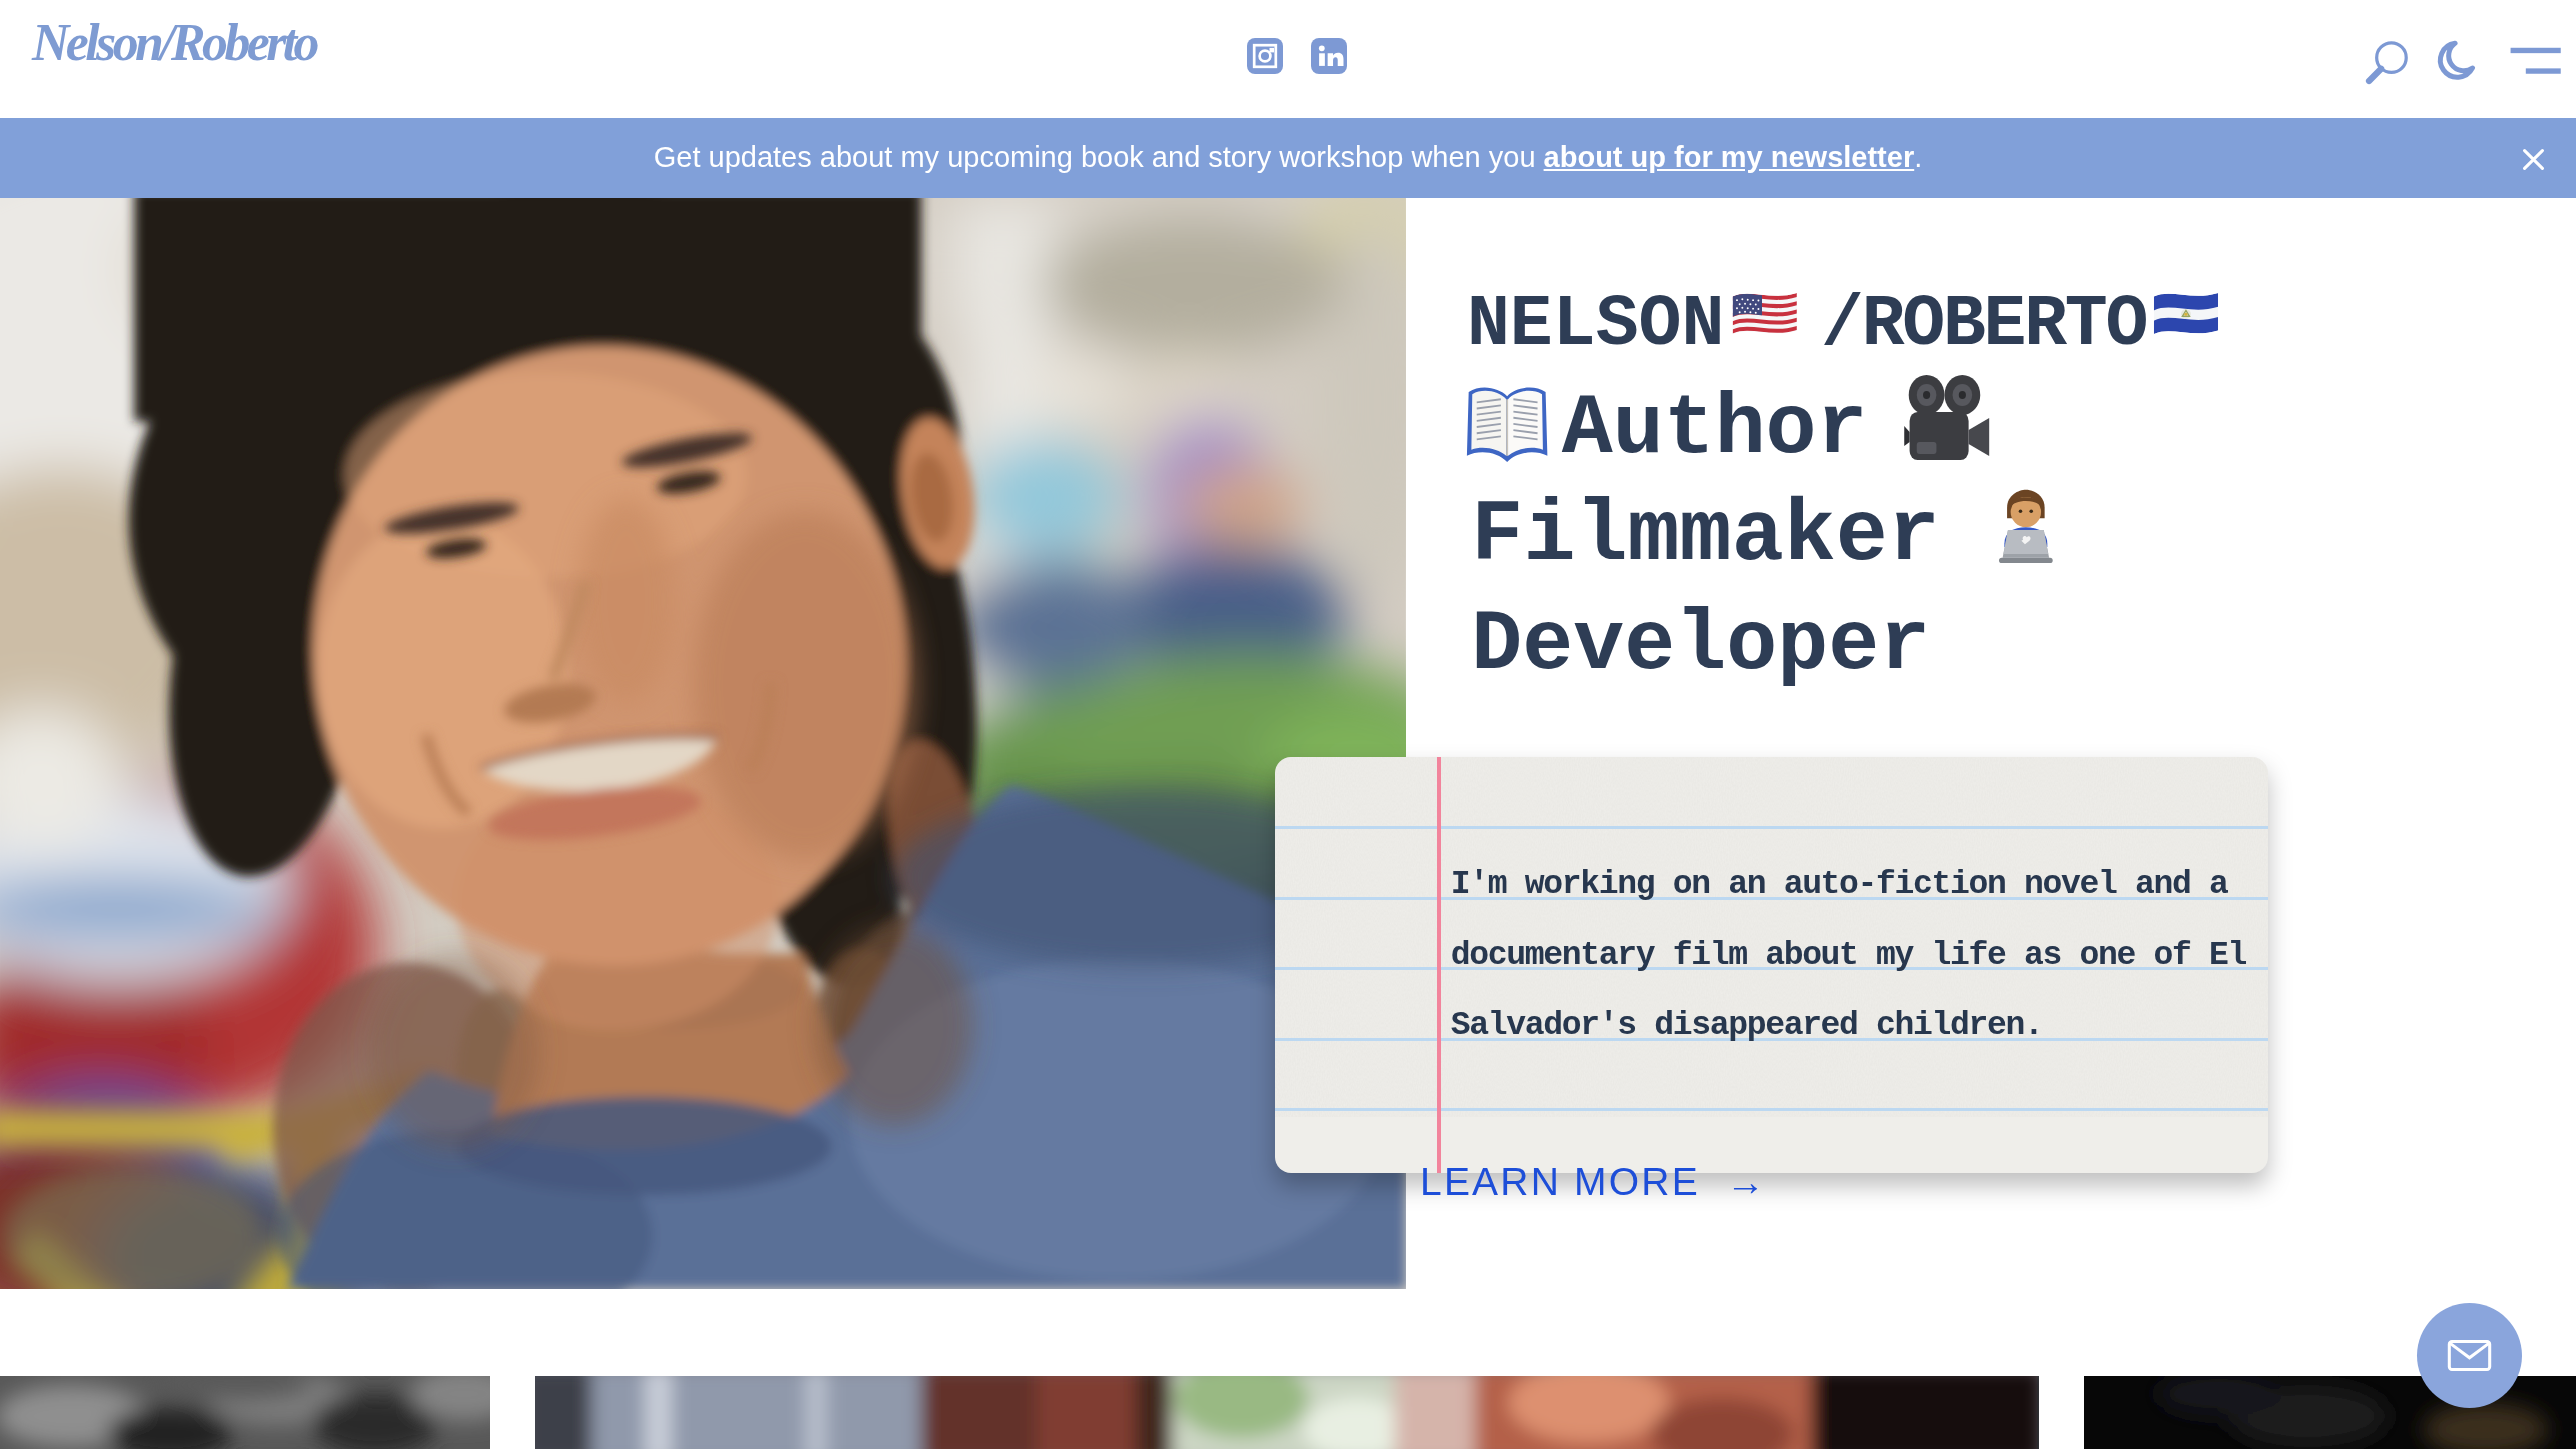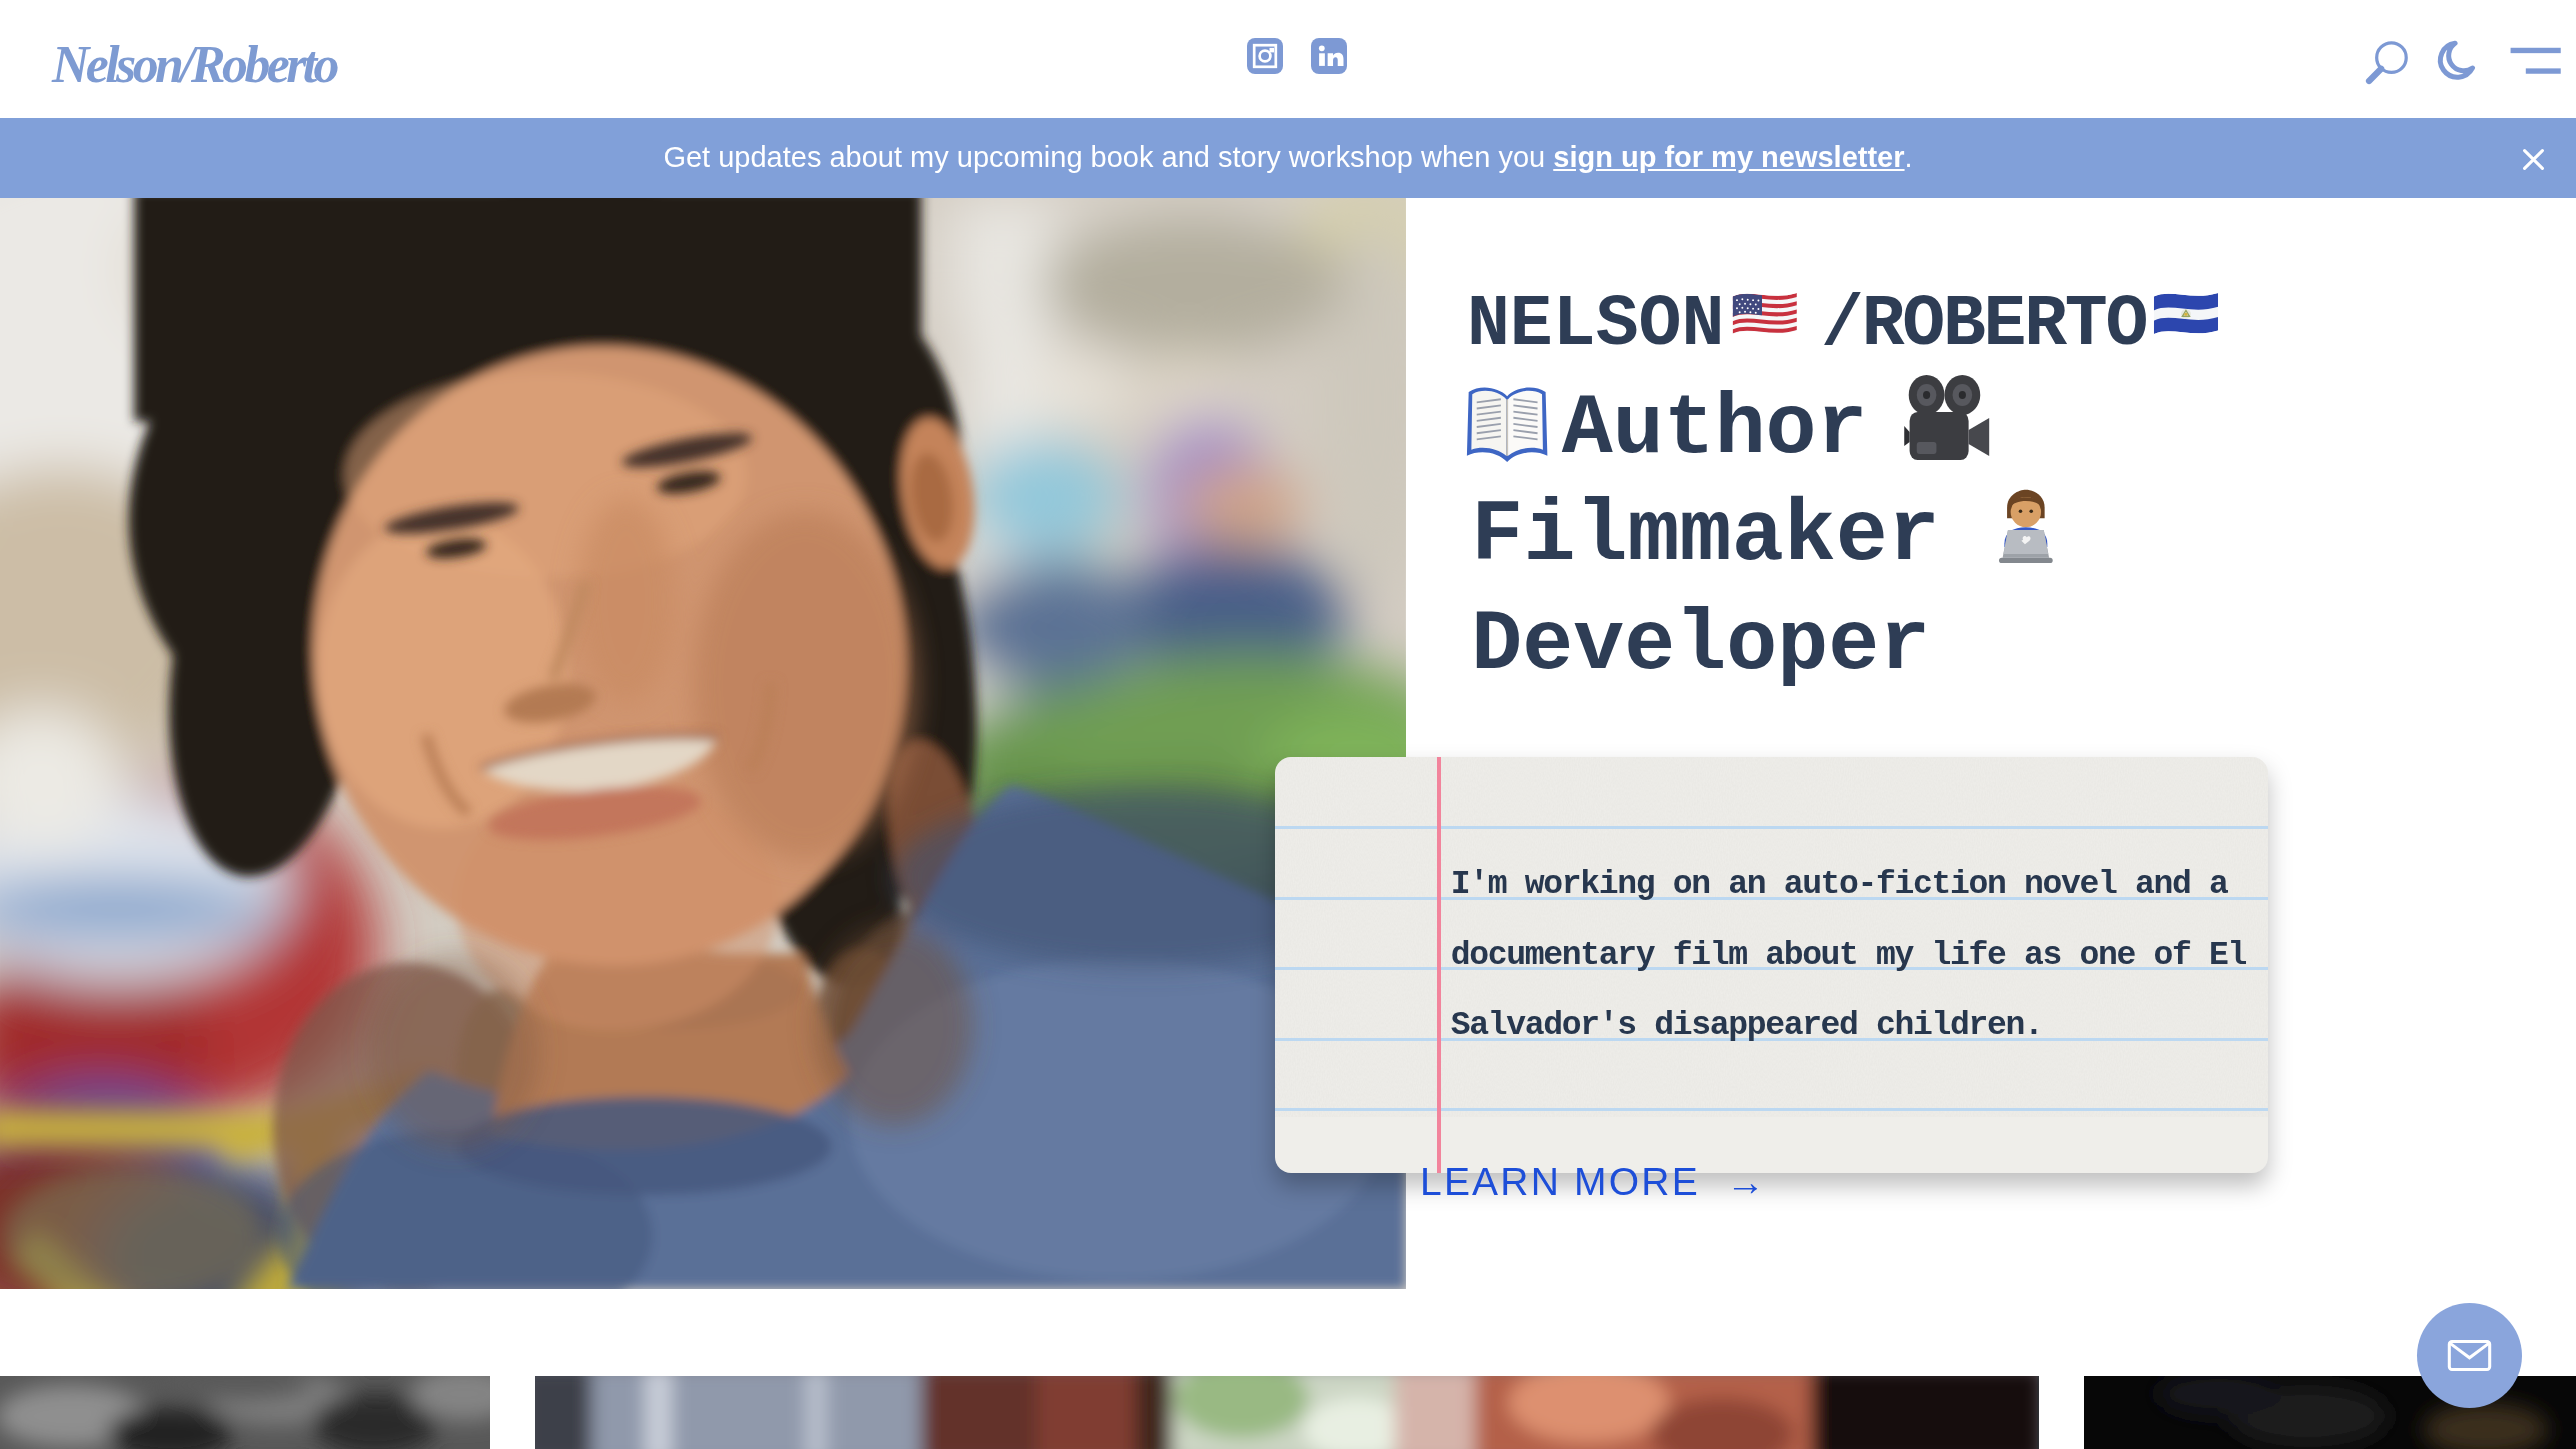--- a/index.html
+++ b/index.html
@@ -1,20 +1,20 @@
 <!DOCTYPE html>
 <html style="font-size:14.3px"><head>
 <meta charset="utf-8">
 <style>
 * { margin:0; padding:0; box-sizing:border-box; }
 html,body { width:2576px; height:1449px; overflow:hidden; background:#fff; }
 body { font-family:"Liberation Sans", sans-serif; position:relative; }
 
 #header { position:absolute; left:0; top:0; width:2576px; height:118px; background:#fff; }
-#logo { position:absolute; left:30px; top:28px;margin-left:20px; }
+#logo { position:absolute; left:30px; top:6px; }
 #socials { position:absolute; left:1247px; top:38px; width:107px; height:36px; }
 .sq { position:absolute; width:36px; height:36px; border-radius:8px; background:#7d99d4; }
 #hicons { position:absolute; left:2361px; top:36px; }
 
 #banner { position:absolute; left:0; top:118px; width:2576px; height:80px; background:#81a0d9; color:#fff; }
 #banner .msg { position:absolute; width:100%; text-align:center; top:23px; font-size:29px; }
 #banner a { color:#fff; font-weight:bold; text-decoration:underline; }
 #bclose { position:absolute; left:2521px; top:147px; width:25px; height:25px; }
 
 #photo { position:absolute; left:0; top:198px; width:1406px; height:1091px; }
@@ -60,21 +60,21 @@
       <circle cx="34" cy="24" r="16.5" fill="none" stroke="#7d99d4" stroke-width="3.6"></circle>
       <line x1="22.5" y1="36.5" x2="9" y2="50" stroke="#7d99d4" stroke-width="7" stroke-linecap="round"></line>
       <path d="M105 8 A 19 19 0 1 0 124.5 35.5 A 15.5 15.5 0 0 1 105 8 Z" fill="none" stroke="#7d99d4" stroke-width="5.6" stroke-linejoin="round"></path>
       <rect x="167" y="13" width="56" height="6" fill="#7d99d4"></rect>
       <rect x="184" y="36" width="39" height="6" fill="#7d99d4"></rect>
     </svg>
   </div>
 </div>
 
 <div id="banner">
-  <div class="msg">Get updates about my upcoming book and story workshop when you <a href="#">sign up for my newsletter</a>.</div>
+  <div class="msg">Get updates about my upcoming book and story workshop when you <a href="#">about up for my newsletter</a>.</div>
 </div>
 <svg id="bclose" viewBox="0 0 28 28">
     <path d="M4 4 L24 24 M24 4 L4 24" stroke="#fff" stroke-width="3.4" stroke-linecap="round"></path>
   </svg>
 
 <div id="photo">
 <svg width="1406" height="1091" viewBox="0 0 1572 1220">
   <defs>
     <filter id="b30" x="-40%" y="-40%" width="180%" height="180%">
           <feGaussianBlur stdDeviation="30"></feGaussianBlur>

